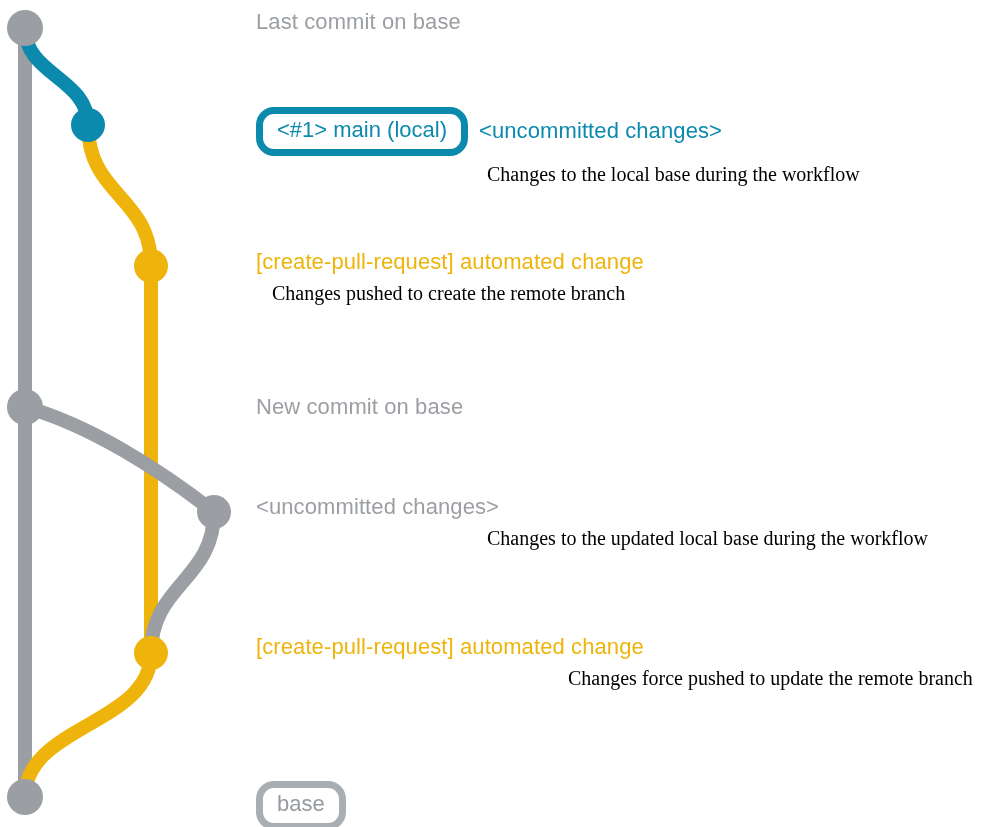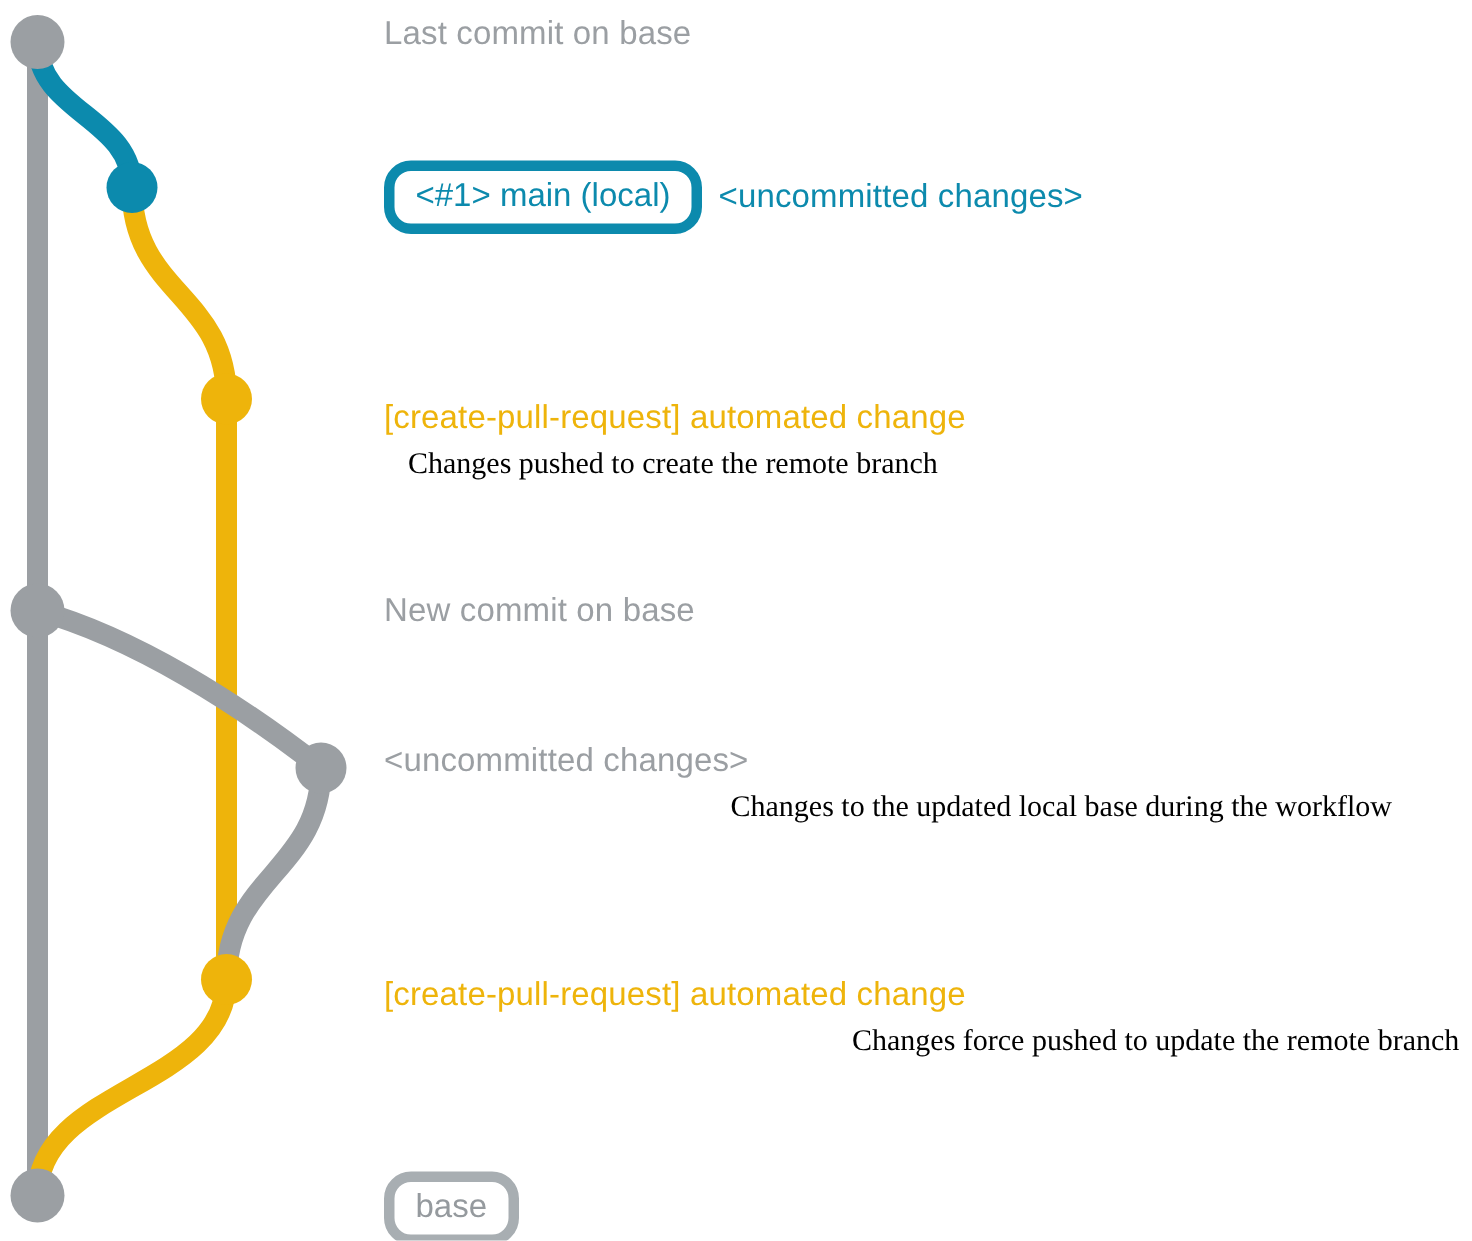--- a/index.html
+++ b/index.html
@@ -55,21 +55,21 @@
   .ref-pill.blue   { border-color: #0c8aad; color: #0c8aad; }
   .ref-pill.yellow { border-color: #eab308; color: #eab308; }
   .ref-pill.gray   { border-color: #a8aeb2; color: #959a9e; }
 
   .subject {
     font-size: 22px;
     line-height: 1.12;
     letter-spacing: 0.1px;
   }
   .subject.blue   { color: #0c8aad; }
-  .subject.yellow { color: #eeb40b; margin-top: 16px; }
+  .subject.yellow { color: #eeb40b; }
   .subject.gray   { color: #9b9fa3; }
 
   .detail {
     font-family: "Liberation Serif", serif;
     font-size: 20px;
     line-height: 1.1;
     color: #000000;
     margin-top: 7px;
     white-space: nowrap;
   }
@@ -125,20 +125,21 @@
     </div>
   </div>
 </div>
 
 <div class="entry" id="entry-1">
   <div class="entry-body">
     <div class="entry-row">
       <span class="ref-pill blue">&lt;#1&gt; main (local)</span>
       <span class="subject blue">&lt;uncommitted changes&gt;</span>
     </div>
+    <div class="detail">Changes to the local base during the workflow</div>
   </div>
 </div>
 
 <div class="entry" id="entry-2">
   <div class="entry-body">
     <div class="entry-row">
       <span class="subject yellow">[create-pull-request] automated change</span>
     </div>
     <div class="detail">Changes pushed to create the remote branch</div>
   </div>

